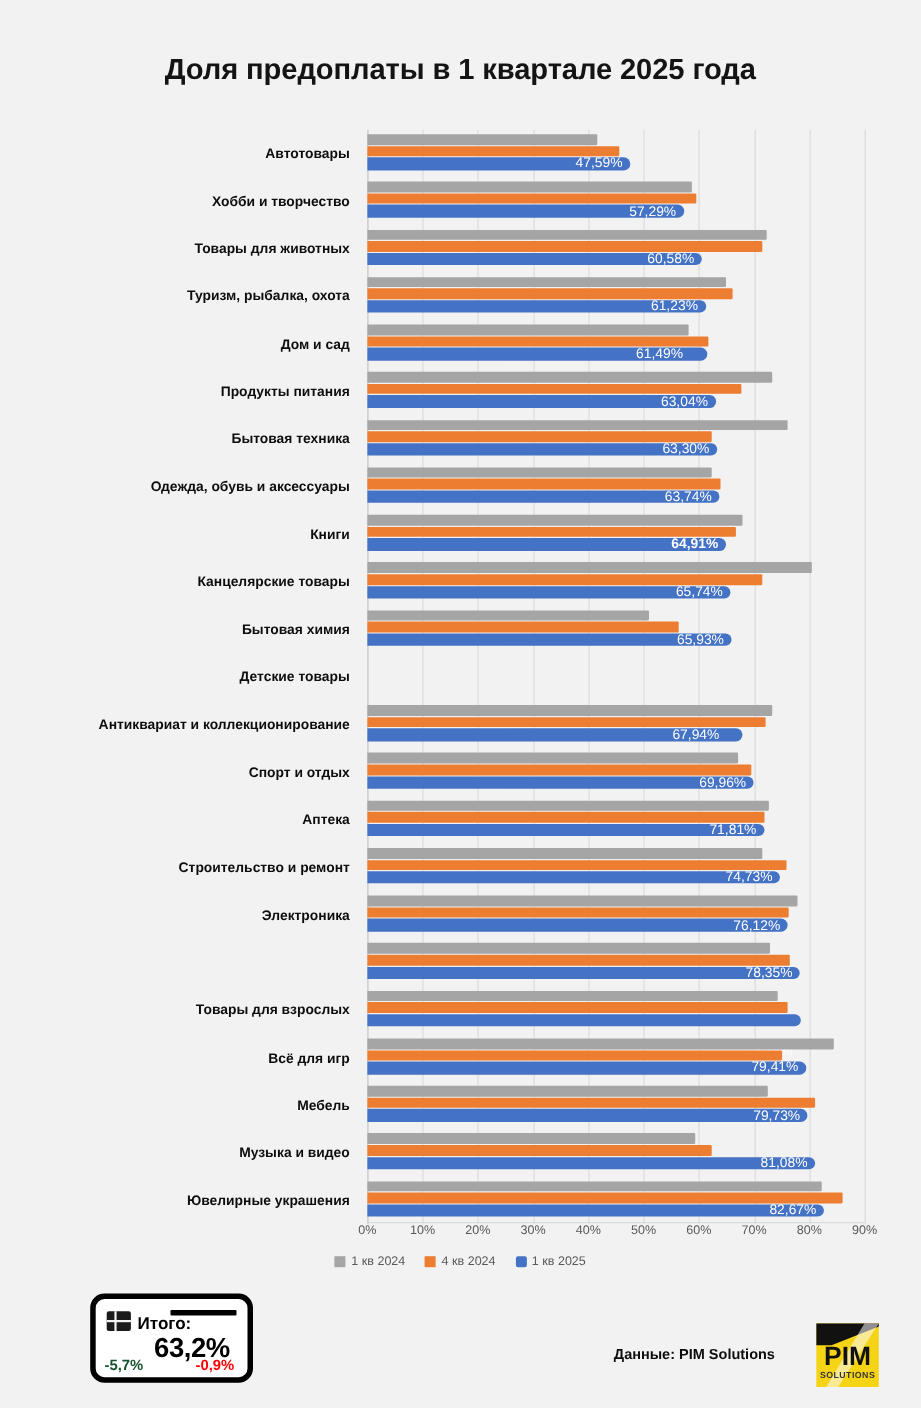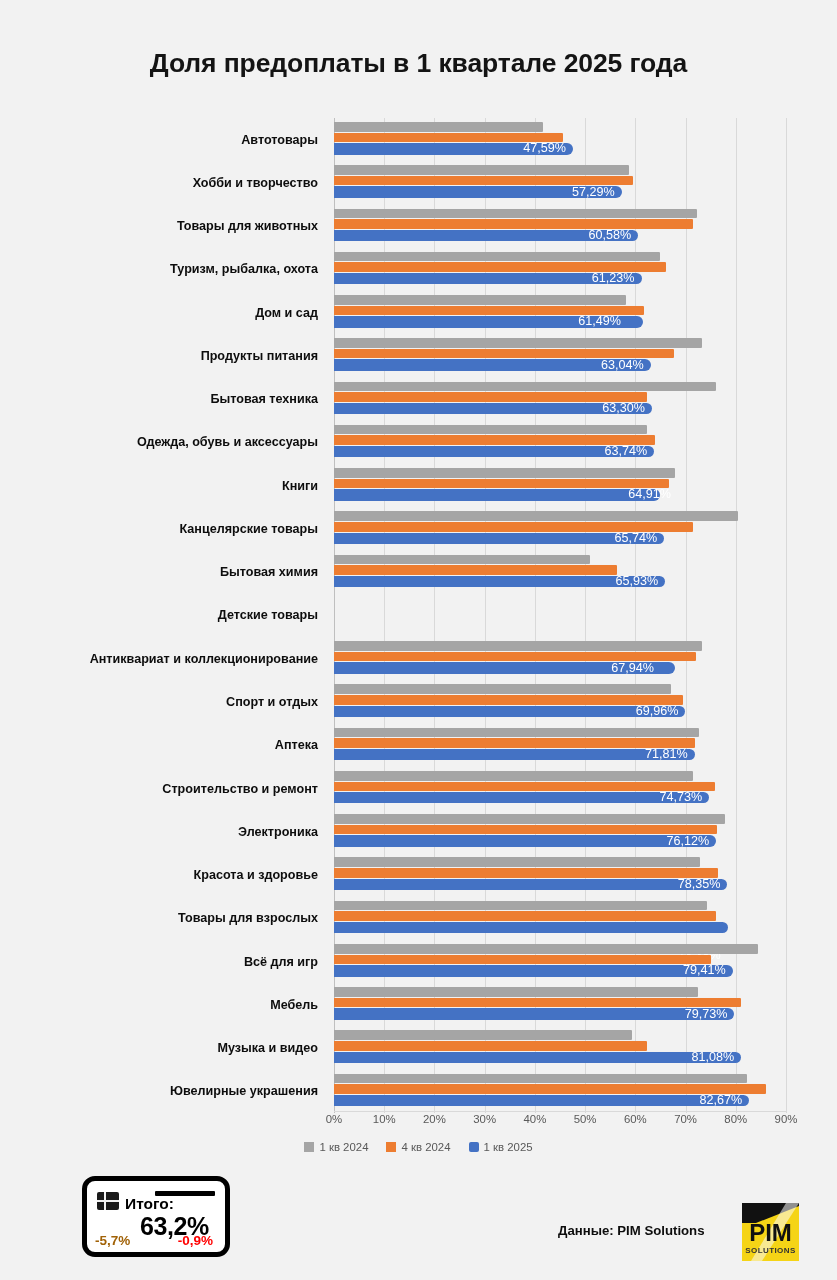--- a/index.html
+++ b/index.html
@@ -161,21 +161,21 @@
   #card-total-value {
     position: absolute;
     left: 35px; top: 31px;
     width: 105px; text-align: center;
     font-size: 25px; font-weight: bold; color: #000000;
     letter-spacing: -0.4px;
   }
   #card-delta-a {
     position: absolute;
     left: 8px; bottom: 4px;
-    font-size: 13.5px; font-weight: bold; color: #a16207; margin-top: 39px;
+    font-size: 13.5px; font-weight: bold; color: #14532d; margin-top: 39px;
   }
   #card-delta-b {
     position: absolute;
     right: 12px; bottom: 4px;
     font-size: 13.5px; font-weight: bold; color: #FF0000;
   }
 
   
   #source-text {
     position: absolute;
@@ -279,21 +279,21 @@
           <div class="bar s3" style="width: 320.116px; background: rgb(68, 114, 196);"></div>
           <div class="bar-label" style="left: 320.116px;">63,74%</div>
         </div>
       </div>
       <div class="row" style="top: 346.087px; height: 43.2609px;">
         <div class="row-label" style="height: 43.2609px;">Книги</div>
         <div class="bars" style="height: 43.2609px;">
           <div class="bar s1" style="width: 340.507px; background: rgb(165, 165, 165);"></div>
           <div class="bar s2" style="width: 334.982px; background: rgb(237, 125, 49);"></div>
           <div class="bar s3" style="width: 325.992px; background: rgb(68, 114, 196);"></div>
-          <div class="bar-label" style="left: 344px;">64,91%</div>
+          <div class="bar-label" style="left: 326px; font-weight: bold;">64,91%</div>
         </div>
       </div>
       <div class="row" style="top: 389.348px; height: 43.2609px;">
         <div class="row-label" style="height: 43.2609px;">Канцелярские товары</div>
         <div class="bars" style="height: 43.2609px;">
           <div class="bar s1" style="width: 403.787px; background: rgb(165, 165, 165);"></div>
           <div class="bar s2" style="width: 358.587px; background: rgb(237, 125, 49);"></div>
           <div class="bar s3" style="width: 330.161px; background: rgb(68, 114, 196);"></div>
           <div class="bar-label" style="left: 330.161px;">65,74%</div>
         </div>
@@ -349,21 +349,20 @@
       <div class="row" style="top: 692.174px; height: 43.2609px;">
         <div class="row-label" style="height: 43.2609px;">Электроника</div>
         <div class="bars" style="height: 43.2609px;">
           <div class="bar s1" style="width: 391.231px; background: rgb(165, 165, 165);"></div>
           <div class="bar s2" style="width: 383.196px; background: rgb(237, 125, 49);"></div>
           <div class="bar s3" style="width: 382.292px; background: rgb(68, 114, 196);"></div>
           <div class="bar-label" style="left: 382.292px;">76,12%</div>
         </div>
       </div>
       <div class="row" style="top: 735.435px; height: 43.2609px;">
-        <div class="row-label" style="height: 43.2609px;">Красота и здоровье</div>
         <div class="bars" style="height: 43.2609px;">
           <div class="bar s1" style="width: 365.618px; background: rgb(165, 165, 165);"></div>
           <div class="bar s2" style="width: 384.2px; background: rgb(237, 125, 49);"></div>
           <div class="bar s3" style="width: 393.491px; background: rgb(68, 114, 196);"></div>
           <div class="bar-label" style="left: 393.491px;">78,35%</div>
         </div>
       </div>
       <div class="row" style="top: 778.696px; height: 43.2609px;">
         <div class="row-label" style="height: 43.2609px;">Товары для взрослых</div>
         <div class="bars" style="height: 43.2609px;">

